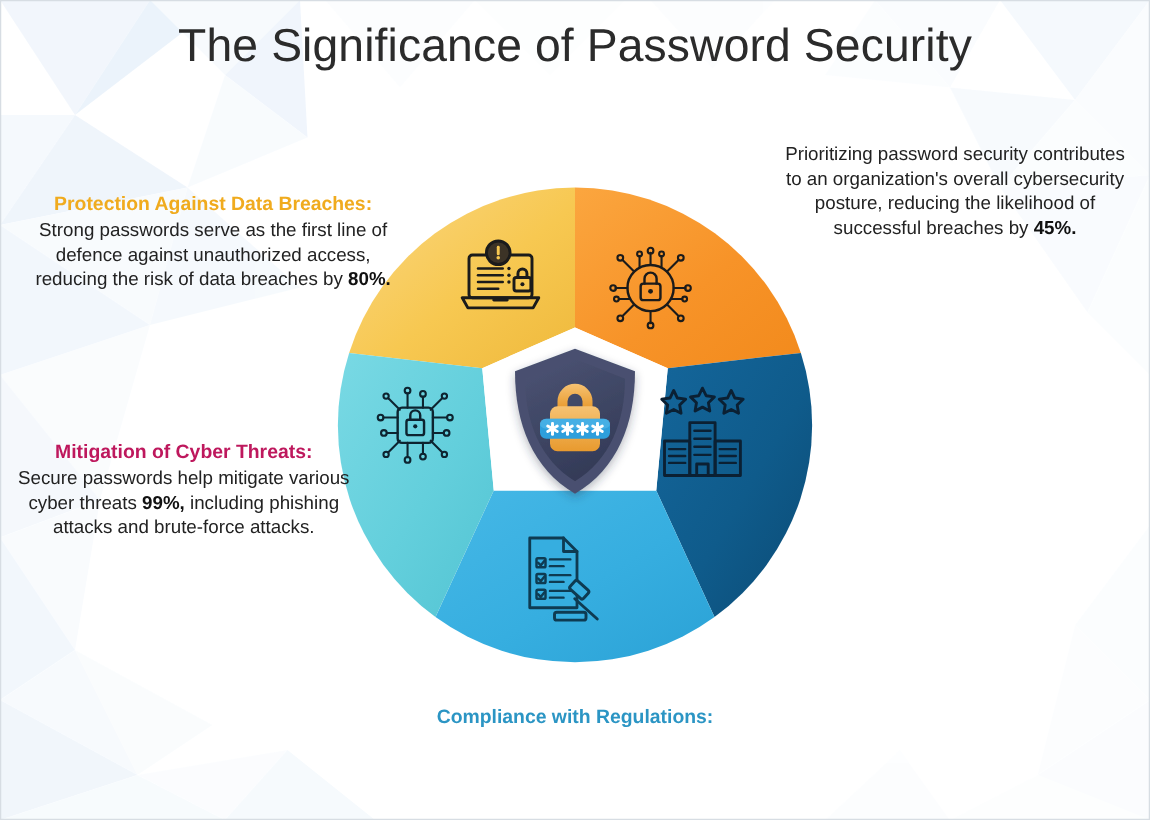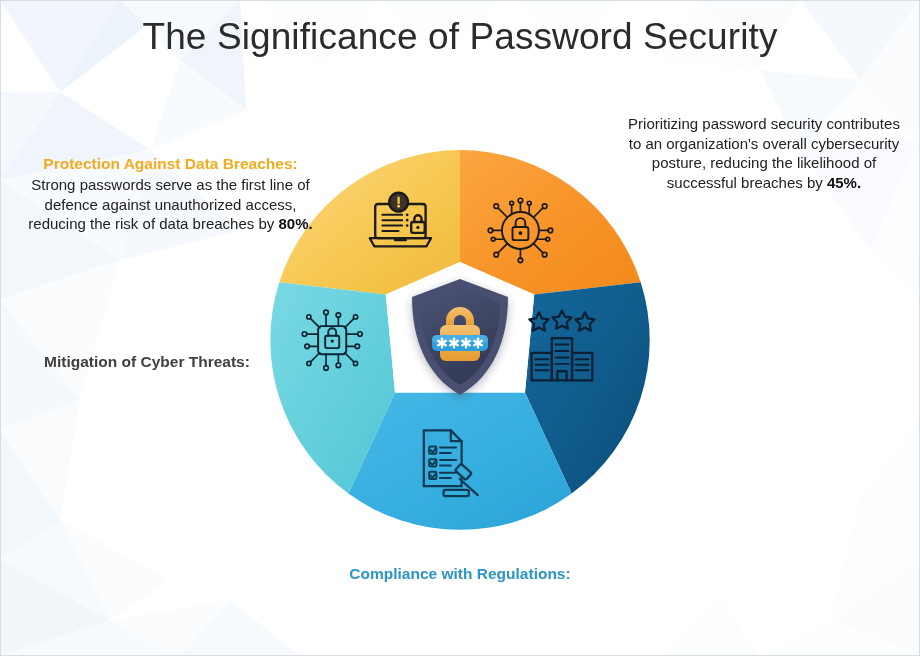--- a/index.html
+++ b/index.html
@@ -59,21 +59,21 @@
   #block-breaches{ left:18px;  top:134px; width:305px;margin-top:20px; }
   #block-enhance { left:620px; top:114px; width:288px; }
   #block-brand   { left:638px; top:352px; width:272px; }
   #block-compliance{ left:236px; top:564px; width:448px; }
   #block-threats { left:8px;   top:352px; width:278px; }
 
   .h-gold { color:#F0AB1E; }
   .h-orange{ color:#F7901E; }
   .h-navy { color:#11537F; }
   .h-blue { color:#2B95C4; }
-  .h-teal { color:#404040; }
+  .h-teal { color:#be185d; }
 </style>
 </head>
 <body>
 
 <div id="stage">
 
   <svg id="bg-pattern" viewBox="0 0 920 656" aria-hidden="true">
     <rect x="0" y="0" width="920" height="656" fill="#ffffff"></rect>
     <g opacity="0.55">
       <polygon points="0,0 120,0 60,92" fill="#e8f0fa"></polygon>
@@ -381,16 +381,17 @@
     <div class="body"><span>Prioritizing password security contributes to an organization's overall cybersecurity posture, reducing the likelihood of successful breaches by </span><b>45%.</b><span></span></div>
   </div>
 
 
   <div class="block ta-center" id="block-compliance">
     <div class="head h-blue">Compliance with Regulations:</div>
   </div>
 
   <div class="block ta-center" id="block-threats">
     <div class="head h-teal">Mitigation of Cyber Threats:</div>
+    <div class="body"><span>Secure passwords help mitigate various cyber threats </span><b>99%,</b><span> including phishing attacks and brute-force attacks.</span></div>
   </div>
 
   <div id="frame-border"></div>
 </div>
 
 </body></html>

